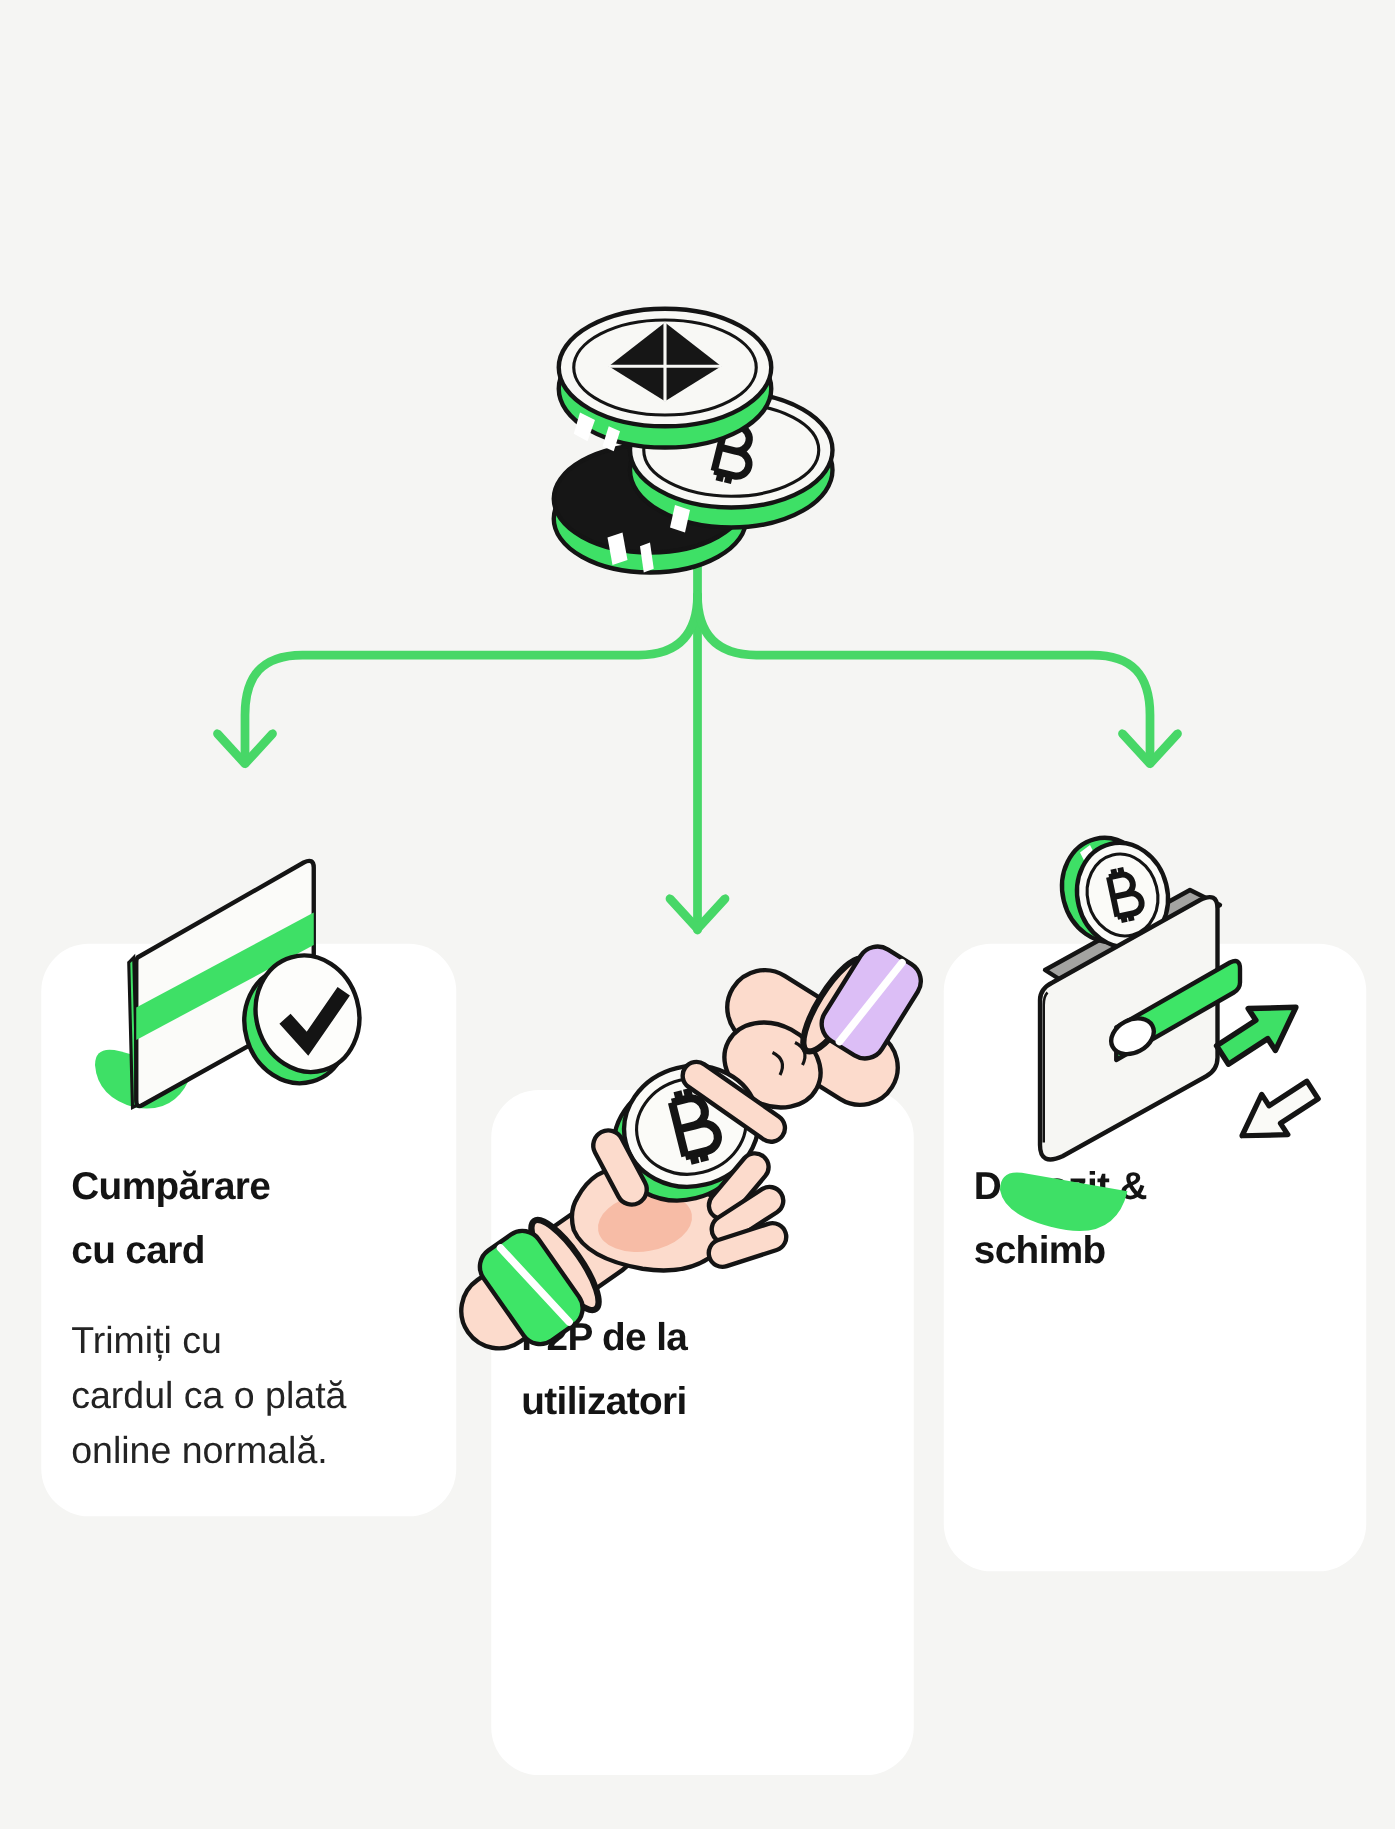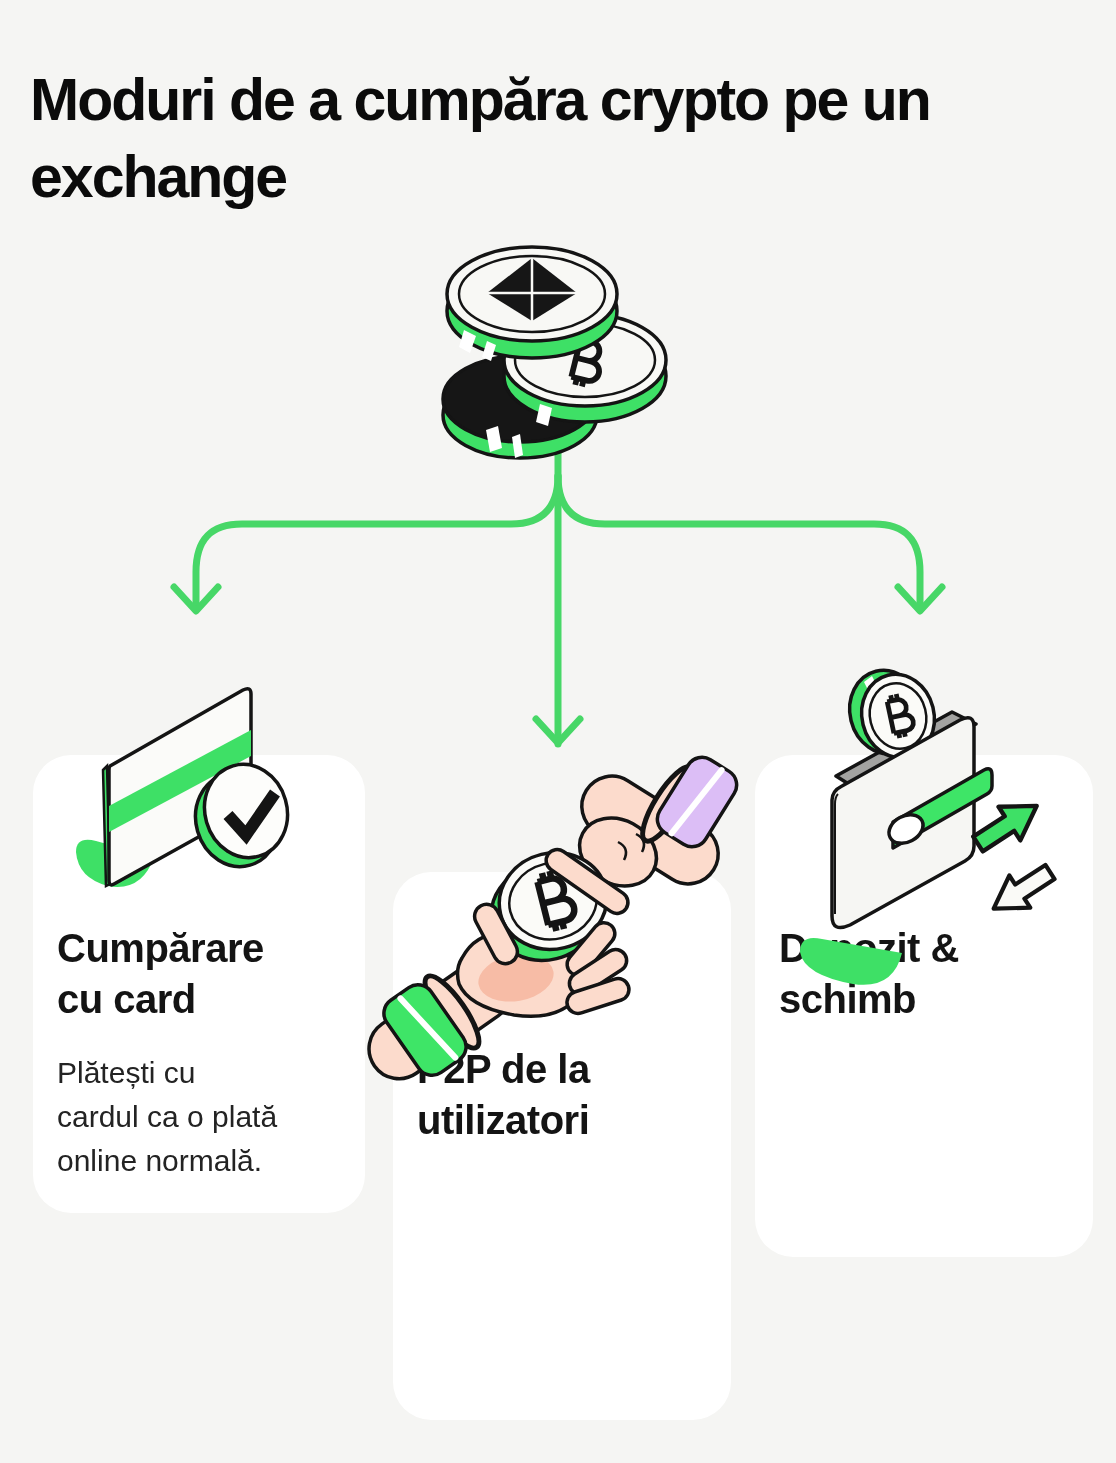--- a/index.html
+++ b/index.html
@@ -19,42 +19,38 @@
   .page-title span{display:block;}
   svg{position:absolute;overflow:visible;}
   .card{
     position:absolute;background:#FFFFFF;border-radius:38px;
     box-sizing:border-box;padding:0 24px;
   }
   .card-left {left:33px; top:755px; width:332px; height:458px; padding-top:168px;}
   .card-mid  {left:393px;top:872px; width:338px; height:548px; padding-top:172px;}
   .card-right{left:755px;top:755px; width:338px; height:502px; padding-top:168px;}
   .card h2{
-    margin:0;font-size:40px;font-weight:700;line-height:51px;
+    margin:0;font-size:31px;font-weight:700;line-height:51px;
     letter-spacing:-0.5px;color:#141414;white-space:pre-line;
   }
   .card p{
     margin:26px 0 0 0;font-size:30px;font-weight:400;line-height:44px;
     color:#232323;white-space:pre-line;
   }
   .ill-coins {left:443px;top:243px;width:230px;height:222px;}
   .ill-arrows{left:150px;top:450px;width:820px;height:310px;}
   .ill-card  {left:70px; top:680px;width:255px;height:215px;}
   .ill-hands {left:395px;top:765px;width:330px;height:305px;}
   .ill-wallet{left:790px;top:658px;width:275px;height:345px;}
 </style>
 </head>
 <body>
 
 <div class="canvas">
 
-  <h1 class="page-title">
-    <span>Moduri de a cumpăra crypto pe un</span>
-    <span>exchange</span>
-  </h1>
 
   <svg class="ill-arrows" viewBox="150 450 820 310" fill="none" stroke="#47D767" stroke-width="7" stroke-linecap="round" stroke-linejoin="round">
     <path d="M 558 452 V 744"></path>
     <path d="M 536 719 L 558 743 L 580 719"></path>
     <path d="M 558 476 C 558 505 545 524 511 524 L 242 524 C 210 524 196 540 196 572 L 196 610"></path>
     <path d="M 174 587 L 196 611 L 218 587"></path>
     <path d="M 558 476 C 558 505 571 524 605 524 L 874 524 C 906 524 920 540 920 572 L 920 610"></path>
     <path d="M 898 587 L 920 611 L 942 587"></path>
   </svg>
 
@@ -91,21 +87,21 @@
       <g>
         <path d="M 532 258 L 577 293 L 532 321 L 487 293 Z" fill="#161616"></path>
         <path d="M 532 258 L 532 321 M 487 293 L 577 293" stroke="#F8F8F5" stroke-width="2.5" fill="none"></path>
       </g>
     </g>
   </svg>
 
   <section class="card card-left">
     <h2>Cumpărare
 cu card</h2>
-    <p>Plătești cu
+    <p>Trimiți cu
 cardul ca o plată
 online normală.</p>
   </section>
   <section class="card card-mid">
     <h2>P2P de la
 utilizatori</h2>
   </section>
   <section class="card card-right">
     <h2>Depozit &amp;
 schimb</h2>

